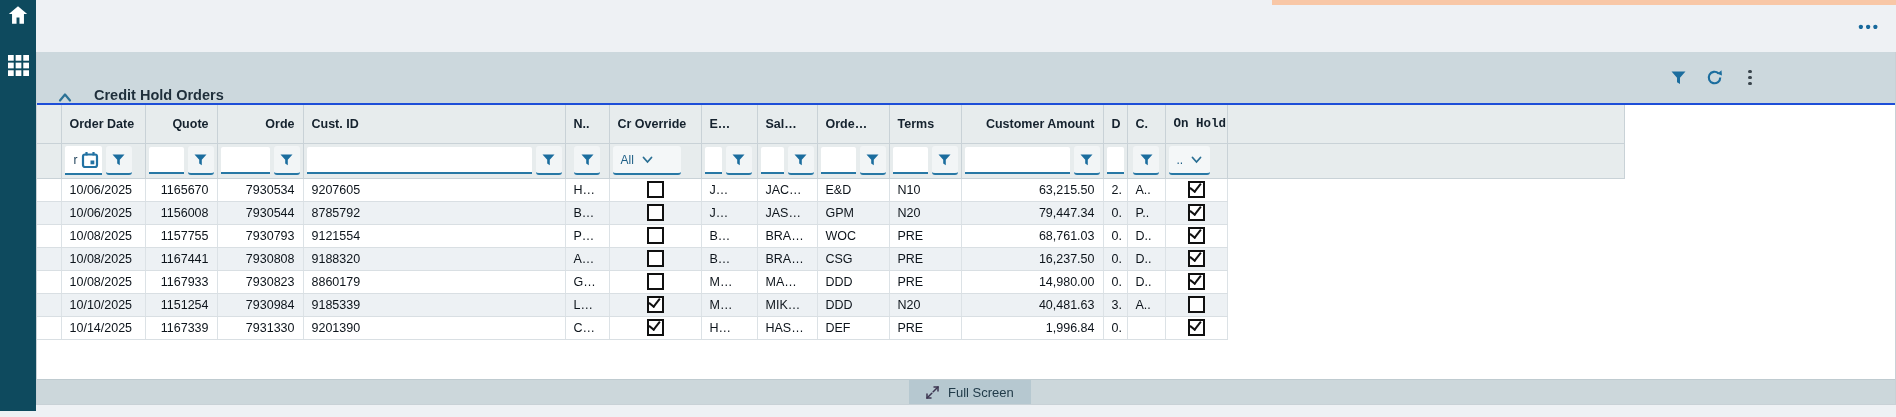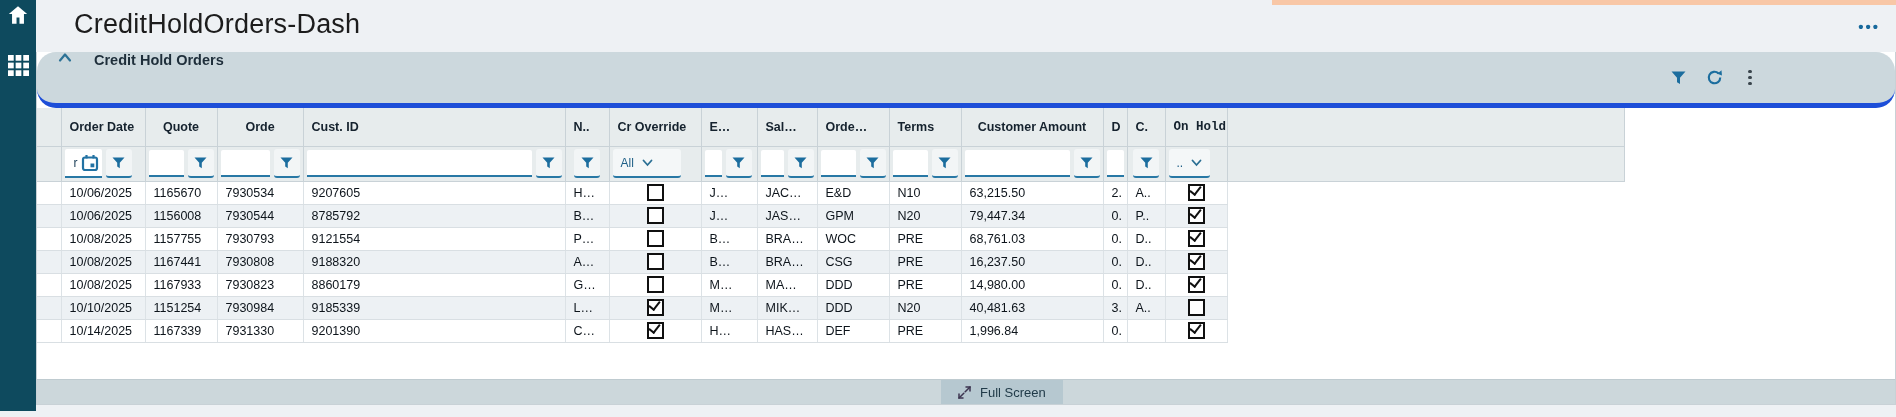--- a/index.html
+++ b/index.html
@@ -13,22 +13,22 @@
   .side-btn{width:36px;height:34px;display:flex;align-items:center;justify-content:center;cursor:pointer;}
   .side-btn.grid-btn{margin-top:16px;}
   
   .top-accent{position:absolute;left:1272px;top:0;width:624px;height:5px;background:#f8c7a6;}
   .app-header{position:absolute;left:36px;top:0;width:1860px;height:52px;background:#eef1f4;}
   .app-title{position:absolute;left:38px;top:9px;font-size:27px;font-weight:400;color:#1c1c1c;letter-spacing:.2px;}
   .app-menu{position:absolute;right:16px;top:18px;color:#17699c;font-size:15px;font-weight:700;letter-spacing:2px;cursor:pointer;}
   
   .panel{position:absolute;left:36px;top:52px;width:1860px;height:353px;background:#ffffff;
          border:1px solid #c8d1d6;border-top:none;box-sizing:border-box;}
-  .panel-header{height:51px;background:#ccd8dd;display:flex;align-items:flex-start;position:relative;
-                border-bottom:5px solid #1d4ed8;border-radius:19px;}
+  .panel-header{height:51px;background:#ccd8dd;display:flex;align-items:flex-end;position:relative;
+                border-bottom:2px solid #1d4ed8;}
   .chevron-wrap{margin-left:21px;display:flex;align-items:center;cursor:pointer;}
   .panel-title{margin-left:22px;font-size:14.5px;font-weight:700;color:#1e2e3a;}
   .panel-actions{position:absolute;right:136px;top:0;height:100%;display:flex;align-items:center;gap:18px;}
   .icon-btn{display:flex;align-items:center;justify-content:center;cursor:pointer;width:18px;height:18px;}
   .kebab{display:flex;flex-direction:column;gap:2.5px;align-items:center;}
   .kebab i{width:3.5px;height:3.5px;border-radius:50%;background:#39454c;display:block;}
   
   .drag-bar{height:37px;background:#fff;display:flex;align-items:center;padding-left:10px;
             font-size:11.5px;color:#3c3c3c;border-bottom:1px solid #dfe4e7;box-sizing:border-box;}
   
@@ -42,21 +42,21 @@
     height:35px;background:#e7eced;border-right:1px solid #c9d2d7;border-bottom:1px solid #c9d2d7;
     padding:0 3px;
   }
   tbody td{
     height:23px;font-size:12.5px;color:#0d141b;padding:0 8px;
     border-right:1px solid #dce2e6;border-bottom:1px solid #d9dfe3;
   }
   tbody tr:nth-child(even) td{background:#edf1f4;}
   td.filler,th.filler{background:#e7eced;border-right:none;}
   tbody td.filler{background:#fff !important;border:none;}
-  .al{text-align:left;} .ar{margin-top:24px;} .ac{text-align:center;font-family:Liberation Mono, monospace;}
+  .al{text-align:left;} .ar{text-align:right;margin-top:24px;} .ac{text-align:center;font-family:Liberation Mono, monospace;}
   
   .fwrap{display:flex;align-items:center;gap:4px;height:27px;}
   .f-input{height:25px;min-width:0;flex:1;background:#fff;border:none;outline:none;
            border-bottom:2px solid #2878a5;border-radius:2px 2px 0 0;font-size:12px;color:#173b55;
            font-family:"Liberation Sans",sans-serif;padding:0 4px;}
   .f-btn{flex:none;width:26px;height:27px;background:#f2f5f6;border-bottom:2px solid #2878a5;
          border-radius:3px;display:flex;align-items:center;justify-content:center;cursor:pointer;}
   .f-select{height:27px;background:#f4f7f8;border-bottom:2px solid #2878a5;border-radius:3px;
             display:flex;align-items:center;gap:8px;padding:0 8px;cursor:pointer;
             font-size:12px;color:#1d5e86;}
@@ -65,21 +65,21 @@
   .f-date .dval{font-size:12px;color:#173b55;padding-left:6px;}
   
   .cb{width:13px;height:13px;border:2px solid #101010;background:#fff;display:inline-block;
       position:relative;vertical-align:middle;cursor:pointer;}
   .cb.checked::after{content:"";position:absolute;left:2px;top:-2px;width:5px;height:9px;
       border:solid #101010;border-width:0 2.5px 2.5px 0;transform:rotate(38deg);}
   .fs-bar{position:absolute;left:0;bottom:0;width:100%;height:24px;background:#ccd7db;
           border-top:1px solid #bfcbd0;}
   .fs-btn{position:absolute;left:872px;top:0;height:24px;padding:0 17px;background:#b6c8d0;
           display:flex;align-items:center;gap:9px;cursor:pointer;
-          font-size:13px;color:#213b49;margin-left:32px;}
+          font-size:13px;color:#213b49;}
 </style>
 </head>
 <body>
 
 <div class="sidebar">
   <div class="side-btn">
     <span>
       <svg width="22" height="22" viewBox="0 0 24 24">
           <path d="M12 2.5 L22 11 H18.5 V21.5 H13.6 V14.8 H10.4 V21.5 H5.5 V11 H2 Z" fill="#ffffff"></path>
         </svg>
@@ -98,21 +98,20 @@
           <rect x="0" y="16" width="6" height="6"></rect>
             <rect x="8" y="16" width="6" height="6"></rect>
             <rect x="16" y="16" width="6" height="6"></rect>
         </g>
       </svg>
     </span>
   </div>
 </div>
 
 <div class="app-header">
-  <div class="app-title">CreditHoldOrders-Dash</div>
   <div class="app-menu">•••</div>
 </div>
 <div class="top-accent"></div>
 
 <div class="panel">
   <div class="panel-header">
     <span class="chevron-wrap">
       <svg width="14" height="11" viewBox="0 0 14 11">
           <polyline points="2,8.5 7,2.5 12,8.5" fill="none" stroke="#2c7296" stroke-width="2.2" stroke-linecap="round" stroke-linejoin="round"></polyline>
         </svg>

